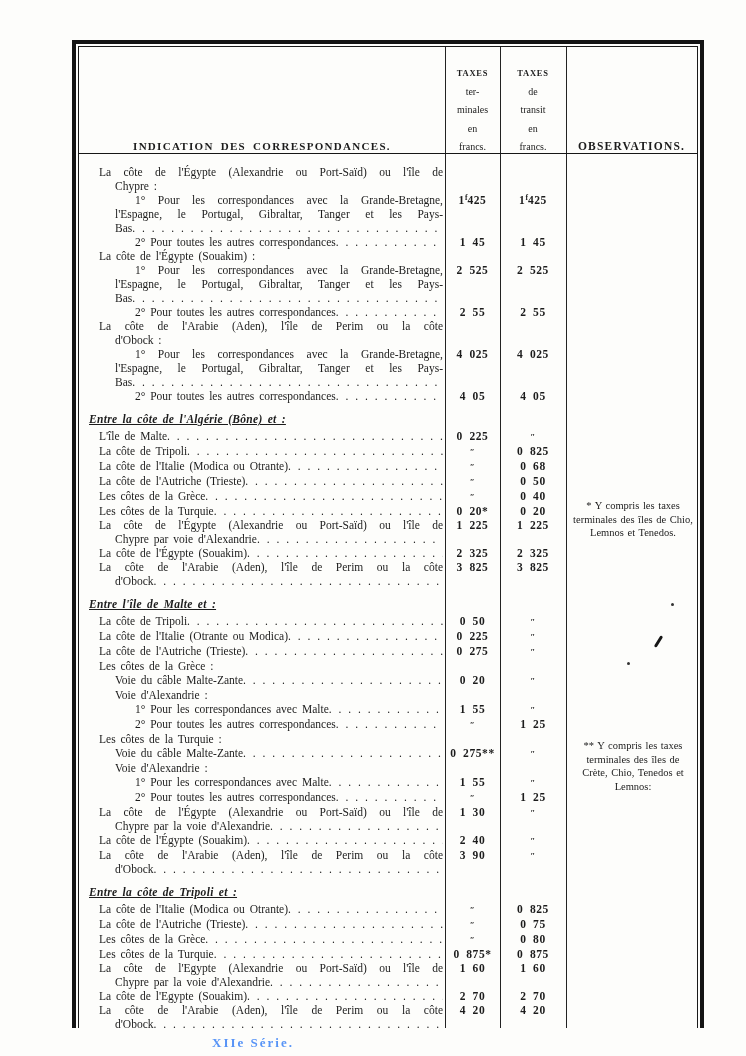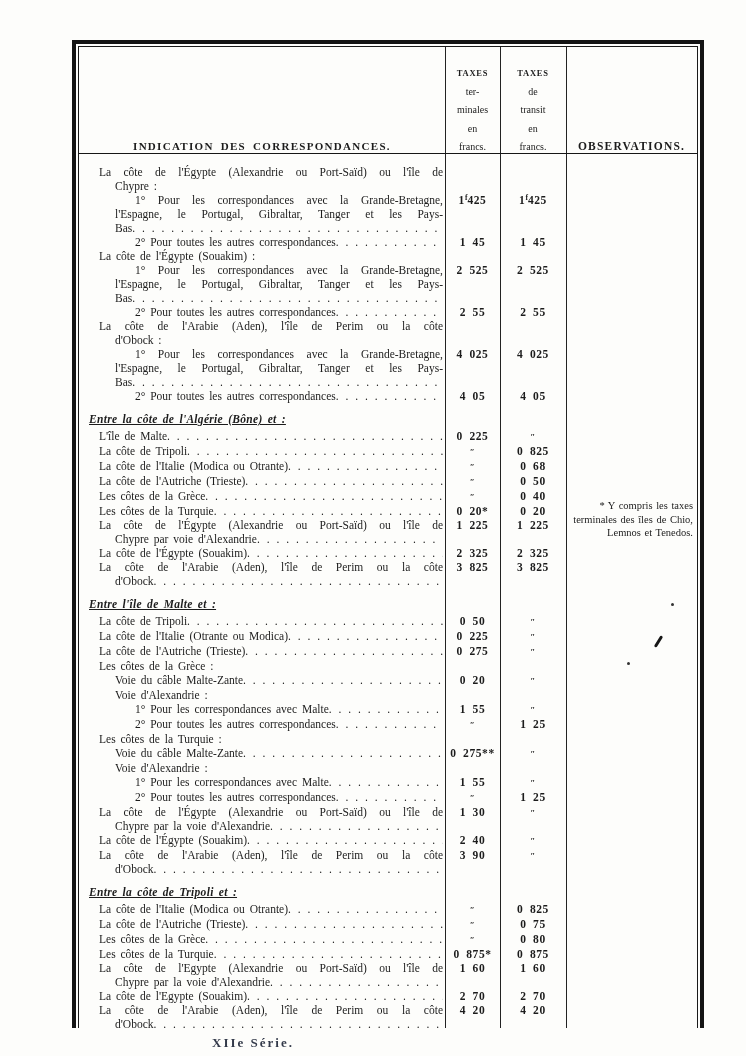--- a/index.html
+++ b/index.html
@@ -63,34 +63,34 @@
   }
   .val{box-sizing:border-box;text-align:center;font-weight:bold;letter-spacing:.6px;word-spacing:3px;line-height:14px;white-space:nowrap;}
   .val.cell-terminal{width:55px;}
   .val.cell-transit{width:66px;}
   .val sup{font-size:7.5px;line-height:0;vertical-align:4px;letter-spacing:0;}
   .val .ditto{font-size:9px;color:#2b2b2b;}
   
   .note{
     position:absolute;left:494px;width:120px;
     font-size:10.5px;line-height:13.5px;word-spacing:1px;
-    text-align:right;
+    text-align:center;
   }
   .note.n1{top:452px;}
   .note.n2{top:692px;}
   
   .ink{
     position:absolute;left:578px;top:588px;width:3px;height:13px;
     background:#161616;border-radius:2px;transform:rotate(32deg);
   }
   .speck{position:absolute;width:3px;height:3px;background:#333;border-radius:50%;}
   
   .footer-frag{
     position:absolute;left:212px;top:1036px;height:18px;overflow:hidden;
-    font-size:13px;font-weight:bold;letter-spacing:2px;color:#0f172a;opacity:.85;
+    font-size:13px;font-weight:bold;letter-spacing:2px;color:#3b82f6;opacity:.85;
   }
 </style>
 </head>
 <body>
 
 <div class="sheet">
   <div class="frame">
     <div class="inner">
 
       <div class="vline c1"></div>
@@ -531,20 +531,21 @@
                   <span class="fill"></span>
                 </div>
               </div>
               <div class="val cell-terminal">4 20</div>
               <div class="val cell-transit">4 20</div>
             </div>
           </div>
         </div>
 
       <div class="note n1">* Y compris les taxes terminales des îles de Chio, Lemnos et Tenedos.</div>
+      <div class="note n2">** Y compris les taxes terminales des îles de Crète, Chio, Tenedos et Lemnos:</div>
 
       <div class="ink"></div>
       <div class="speck" style="left:592px;top:556px;"></div>
       <div class="speck" style="left:548px;top:615px;"></div>
     </div>
   </div>
 
   <div class="footer-frag">XIIe Série.</div>
 </div>
 

